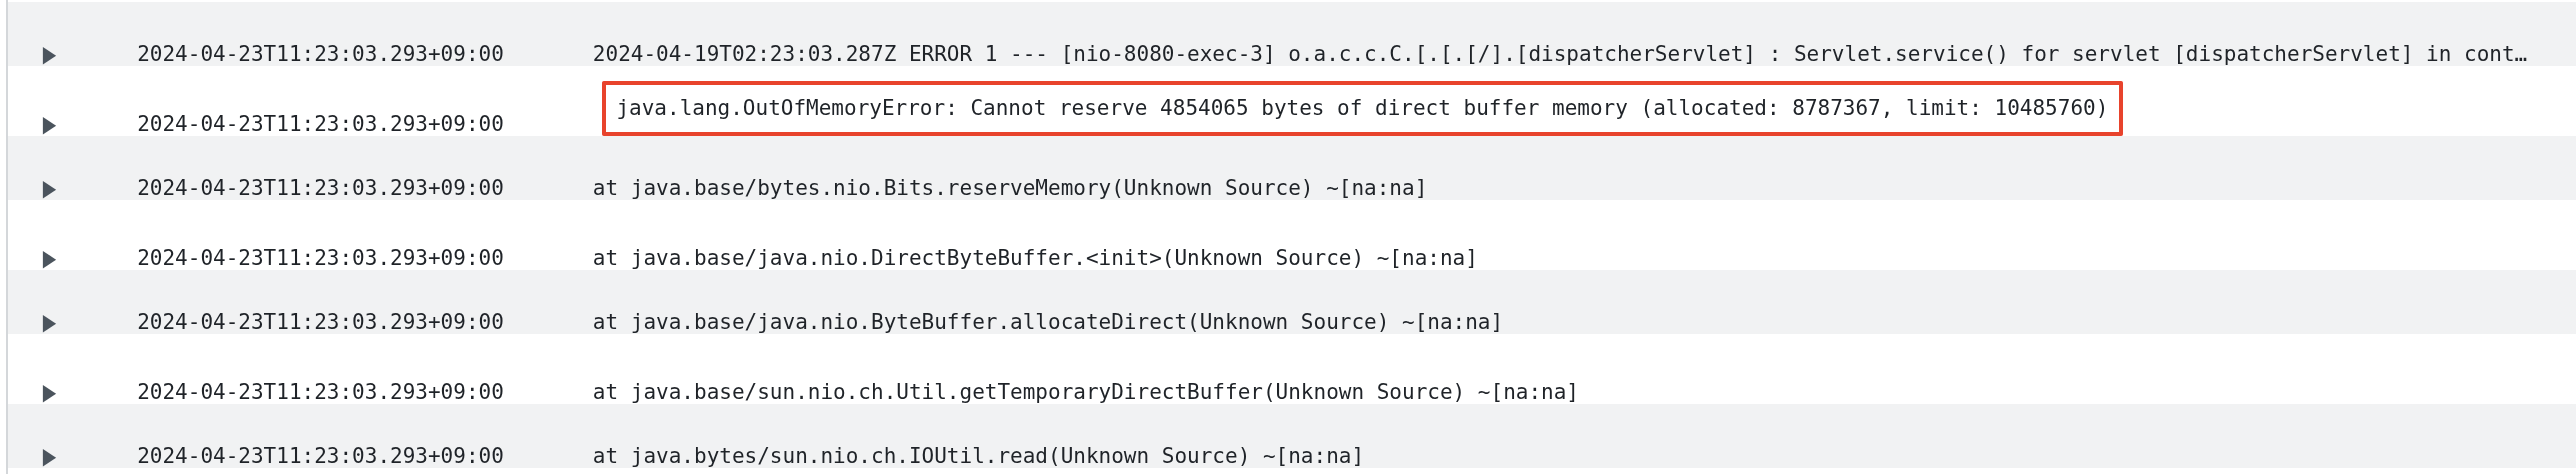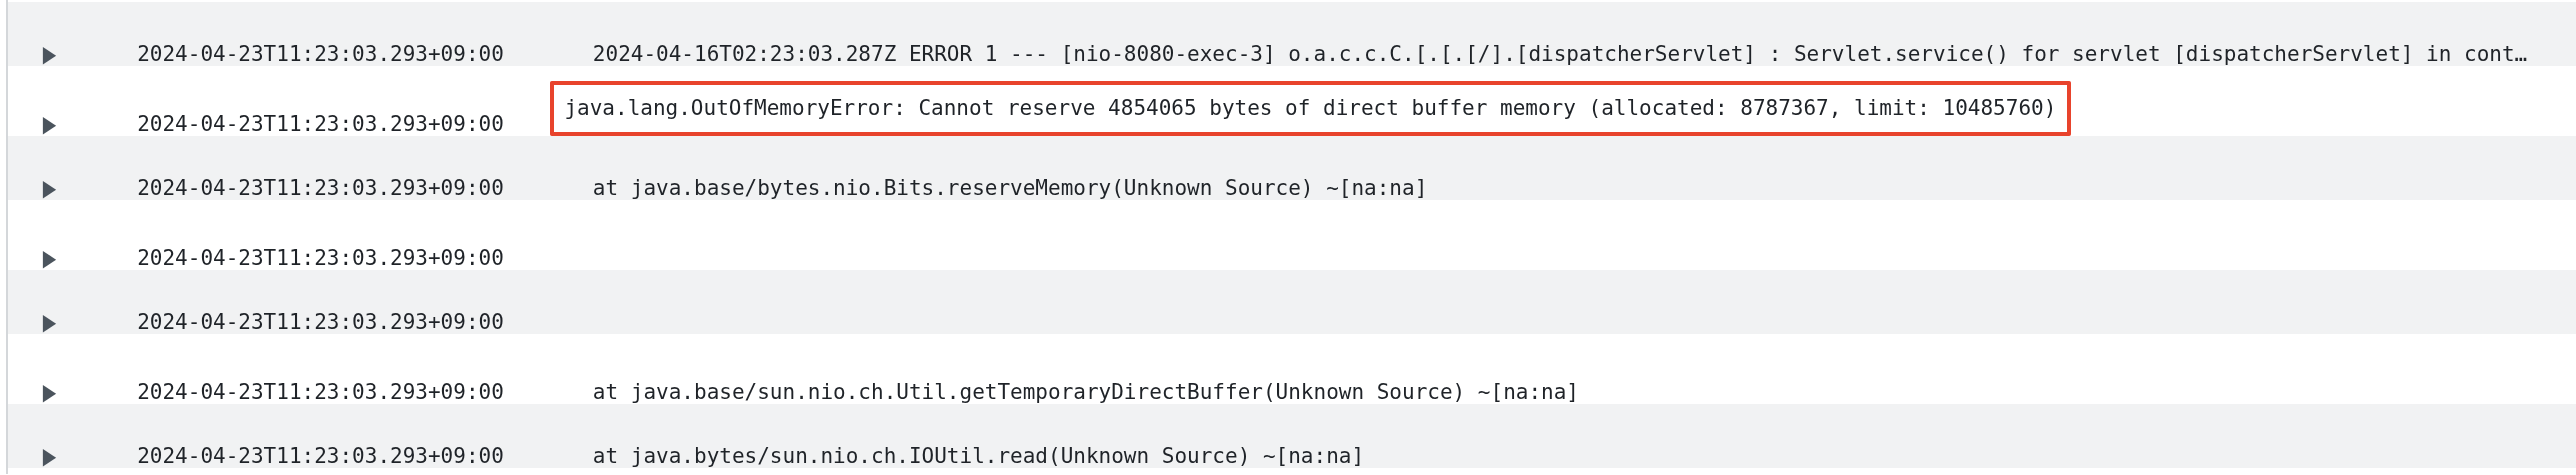--- a/index.html
+++ b/index.html
@@ -41,21 +41,21 @@
     flex:none;
     margin-left:72px;
   }
   .msg {
     flex:none;
     margin-left:89px;
     overflow:hidden;
   }
   .hl-box {
     flex:none;
-    margin-left:46px;
+    margin-left:98px;
     display:flex;
     align-items:center;
     height:55px;
     border:4.4px solid #e8432c;
     border-radius:1.8px;
     background:#ffffff;
     padding:0 10.6px;
   }
 </style>
 </head>
@@ -63,21 +63,21 @@
 
 <div class="viewer">
 
   <div class="row alt">
     <span class="expander">
         <svg width="15" height="19.4" viewBox="0 0 17 22">
           <polygon points="1,1 16,11 1,21" fill="#4b545d"></polygon>
         </svg>
       </span>
     <span class="ts">2024-04-23T11:23:03.293+09:00</span>
-    <span class="msg">2024-04-16T02:23:03.287Z ERROR 1 --- [nio-8080-exec-3] o.a.c.c.C.[.[.[/].[dispatcherServlet] : Servlet.service() for servlet [dispatcherServlet] in cont…</span>
+    <span class="msg">2024-04-19T02:23:03.287Z ERROR 1 --- [nio-8080-exec-3] o.a.c.c.C.[.[.[/].[dispatcherServlet] : Servlet.service() for servlet [dispatcherServlet] in cont…</span>
   </div>
 
   <div class="row">
     <span class="expander">
         <svg width="15" height="19.4" viewBox="0 0 17 22">
           <polygon points="1,1 16,11 1,21" fill="#4b545d"></polygon>
         </svg>
       </span>
     <span class="ts">2024-04-23T11:23:03.293+09:00</span>
     <span class="hl-box">
@@ -95,29 +95,31 @@
     <span class="msg">at java.base/bytes.nio.Bits.reserveMemory(Unknown Source) ~[na:na]</span>
   </div>
 
   <div class="row">
     <span class="expander">
         <svg width="15" height="19.4" viewBox="0 0 17 22">
           <polygon points="1,1 16,11 1,21" fill="#4b545d"></polygon>
         </svg>
       </span>
     <span class="ts">2024-04-23T11:23:03.293+09:00</span>
+    <span class="msg">at java.base/java.nio.DirectByteBuffer.&lt;init&gt;(Unknown Source) ~[na:na]</span>
   </div>
 
   <div class="row alt">
     <span class="expander">
         <svg width="15" height="19.4" viewBox="0 0 17 22">
           <polygon points="1,1 16,11 1,21" fill="#4b545d"></polygon>
         </svg>
       </span>
     <span class="ts">2024-04-23T11:23:03.293+09:00</span>
+    <span class="msg">at java.base/java.nio.ByteBuffer.allocateDirect(Unknown Source) ~[na:na]</span>
   </div>
 
   <div class="row">
     <span class="expander">
         <svg width="15" height="19.4" viewBox="0 0 17 22">
           <polygon points="1,1 16,11 1,21" fill="#4b545d"></polygon>
         </svg>
       </span>
     <span class="ts">2024-04-23T11:23:03.293+09:00</span>
     <span class="msg">at java.base/sun.nio.ch.Util.getTemporaryDirectBuffer(Unknown Source) ~[na:na]</span>

